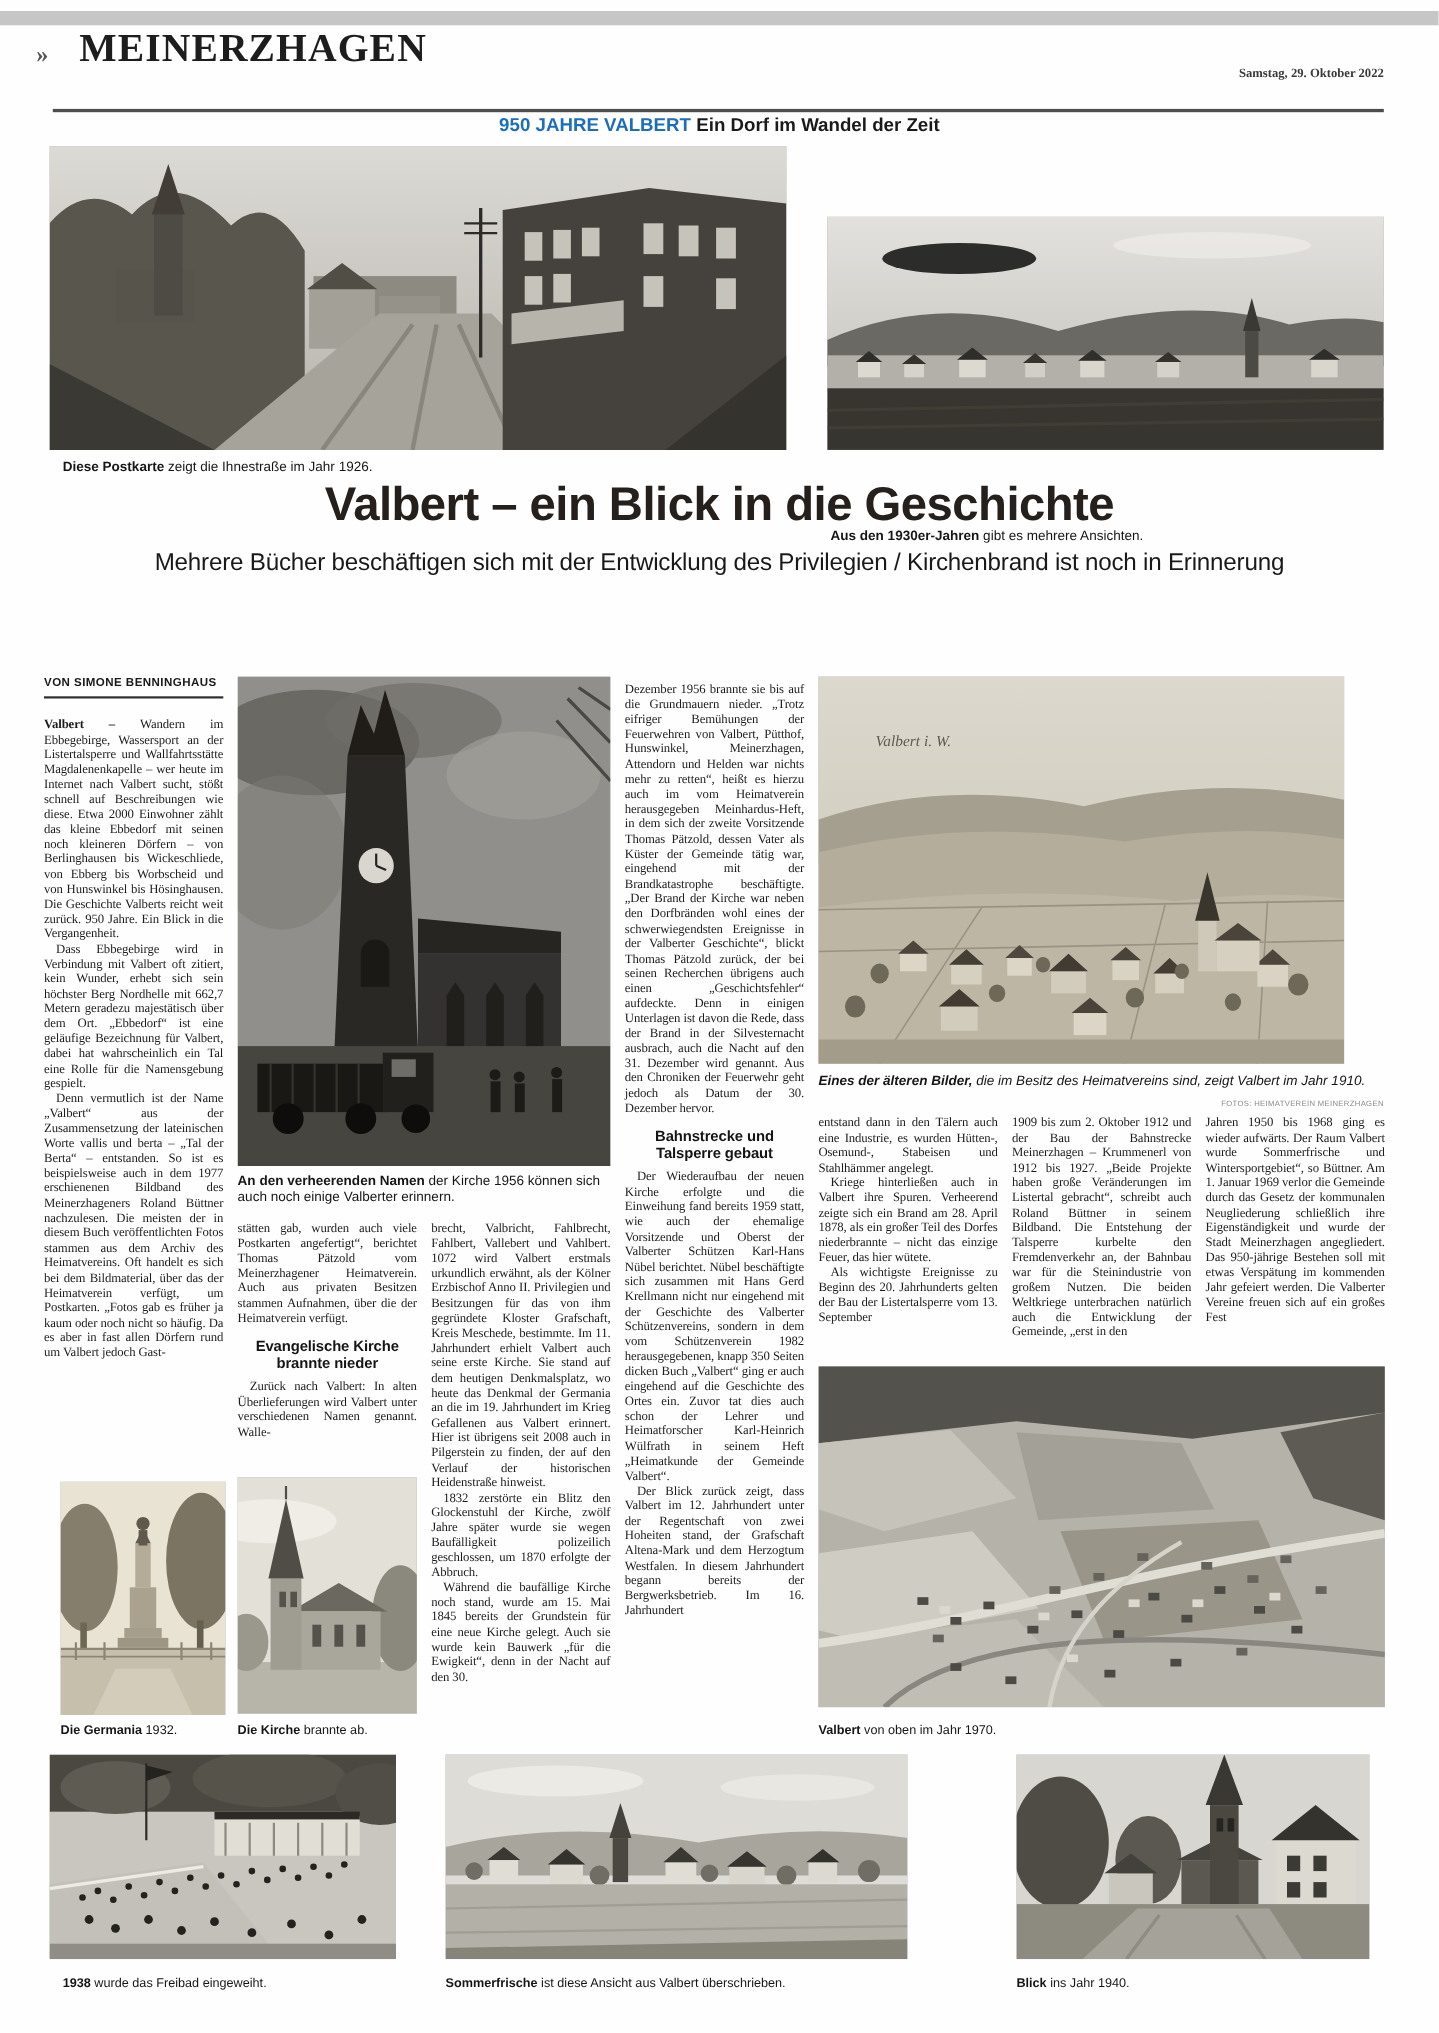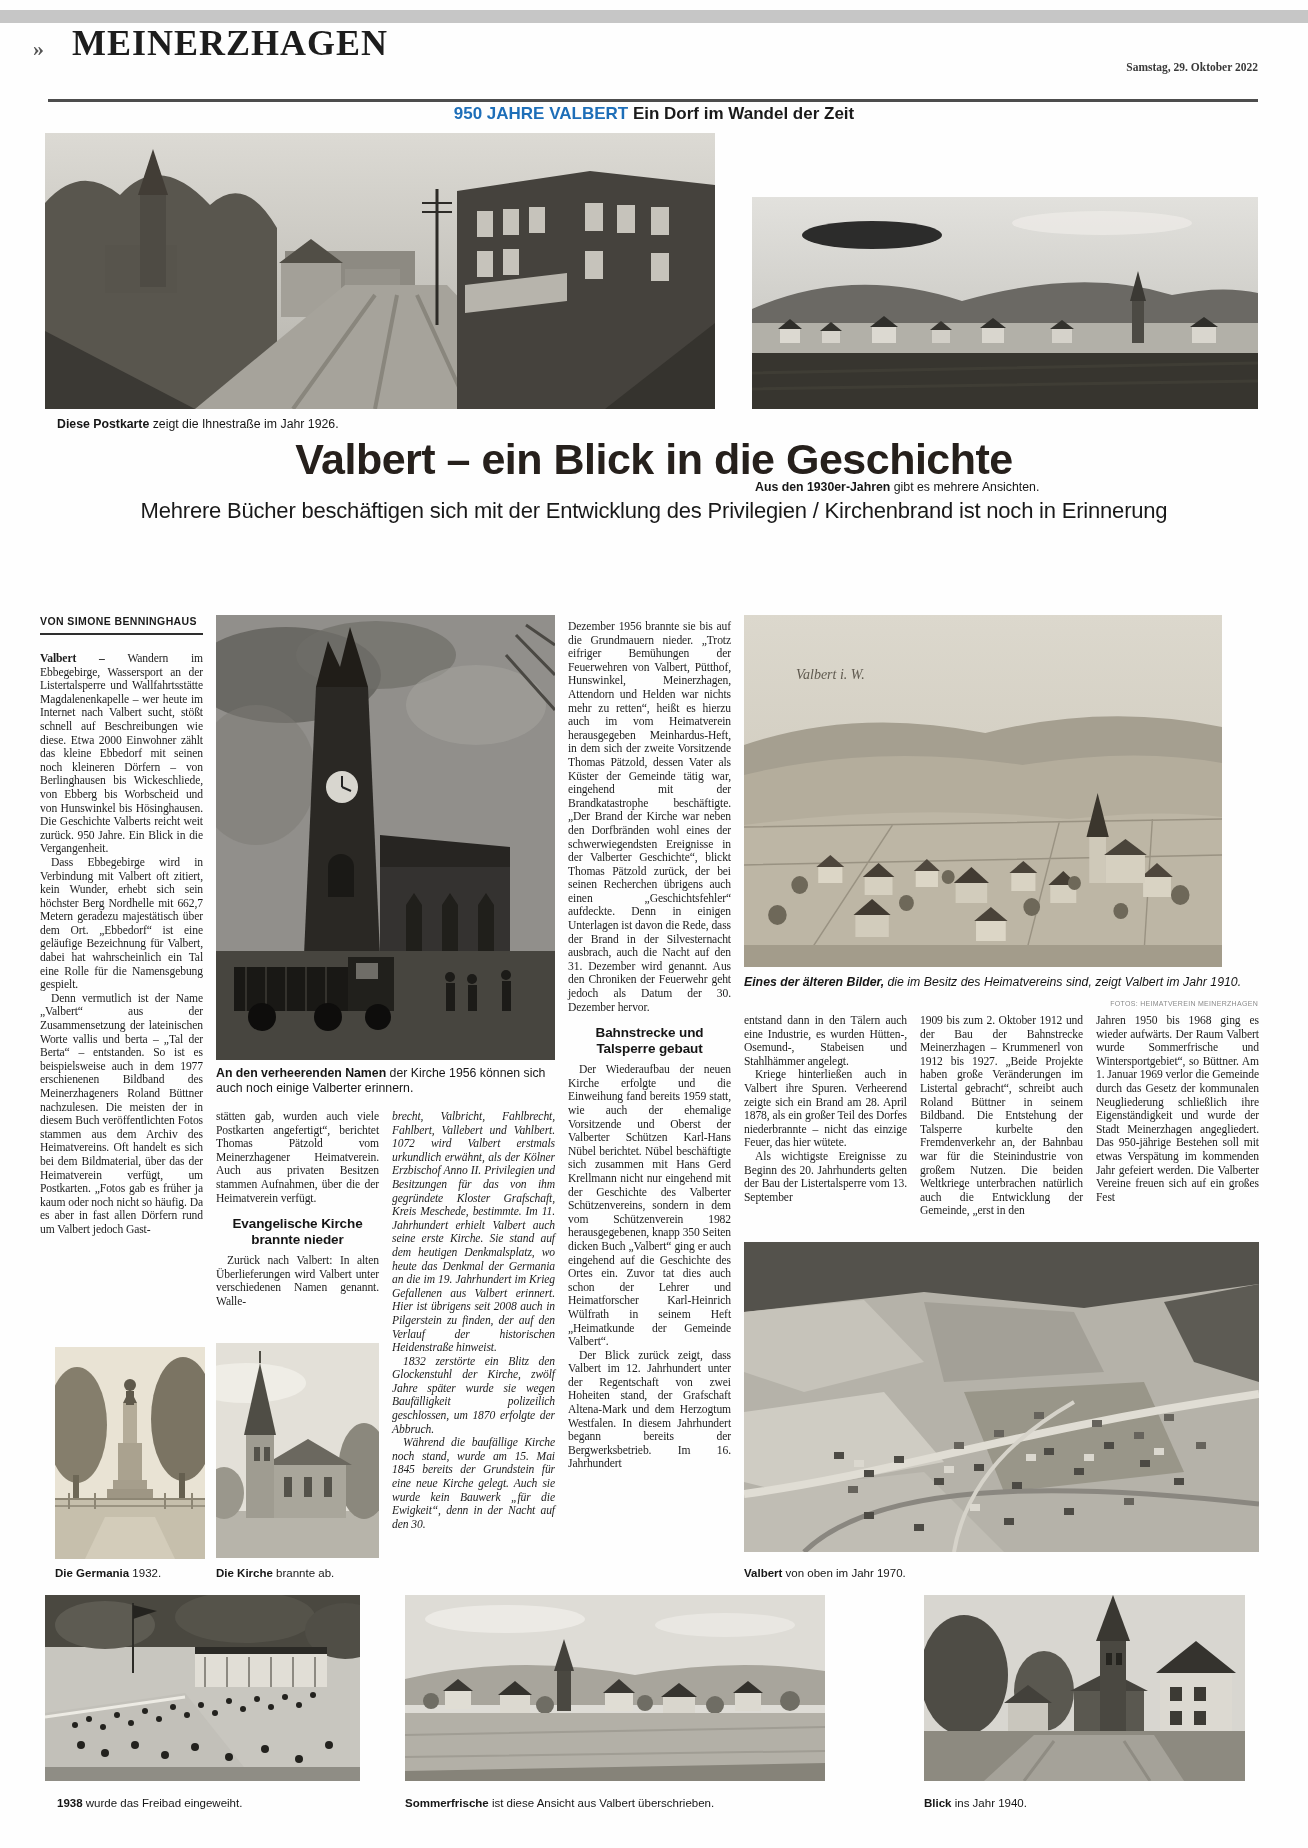--- a/index.html
+++ b/index.html
@@ -251,21 +251,21 @@
           <rect x="88" y="134" width="8" height="20"></rect>
         <rect x="108" y="134" width="8" height="20"></rect>
       </g>
       <line x1="44" y1="20" x2="44" y2="8" stroke="#4f4d45" stroke-width="2"></line>
     </svg>
   </figure>
   <div class="abs caption" style="left:216px;top:1566px;width:163px;">
     <b>Die Kirche</b><span> brannte ab.</span>
   </div>
 
-  <div class="abs body-text" style="left:392px;top:1110px;font-style:italic;">
+  <div class="abs body-text" style="left:392px;top:1110px;">
     <p>brecht, Valbricht, Fahlbrecht, Fahlbert, Vallebert und Vahlbert. 1072 wird Valbert erstmals urkundlich erwähnt, als der Kölner Erzbischof Anno II. Privilegien und Besitzungen für das von ihm gegründete Kloster Grafschaft, Kreis Meschede, bestimmte. Im 11. Jahrhundert erhielt Valbert auch seine erste Kirche. Sie stand auf dem heutigen Denkmalsplatz, wo heute das Denkmal der Germania an die im 19. Jahrhundert im Krieg Gefallenen aus Valbert erinnert. Hier ist übrigens seit 2008 auch in Pilgerstein zu finden, der auf den Verlauf der historischen Heidenstraße hinweist.</p>
     <p class="ind">1832 zerstörte ein Blitz den Glockenstuhl der Kirche, zwölf Jahre später wurde sie wegen Baufälligkeit polizeilich geschlossen, um 1870 erfolgte der Abbruch.</p>
     <p class="ind">Während die baufällige Kirche noch stand, wurde am 15. Mai 1845 bereits der Grundstein für eine neue Kirche gelegt. Auch sie wurde kein Bauwerk „für die Ewigkeit“, denn in der Nacht auf den 30.</p>
   </div>
 
   <div class="abs body-text" style="left:568px;top:620px;">
     <p>Dezember 1956 brannte sie bis auf die Grundmauern nieder. „Trotz eifriger Bemühungen der Feuerwehren von Valbert, Pütthof, Hunswinkel, Meinerzhagen, Attendorn und Helden war nichts mehr zu retten“, heißt es hierzu auch im vom Heimatverein herausgegeben Meinhardus-Heft, in dem sich der zweite Vorsitzende Thomas Pätzold, dessen Vater als Küster der Gemeinde tätig war, eingehend mit der Brandkatastrophe beschäftigte. „Der Brand der Kirche war neben den Dorfbränden wohl eines der schwerwiegendsten Ereignisse in der Valberter Geschichte“, blickt Thomas Pätzold zurück, der bei seinen Recherchen übrigens auch einen „Geschichtsfehler“ aufdeckte. Denn in einigen Unterlagen ist davon die Rede, dass der Brand in der Silvesternacht ausbrach, auch die Nacht auf den 31. Dezember wird genannt. Aus den Chroniken der Feuerwehr geht jedoch als Datum der 30. Dezember hervor.</p>
     <div class="col-subhead">Bahnstrecke und Talsperre gebaut</div>
     <p class="ind">Der Wiederaufbau der neuen Kirche erfolgte und die Einweihung fand bereits 1959 statt, wie auch der ehemalige Vorsitzende und Oberst der Valberter Schützen Karl-Hans Nübel berichtet. Nübel beschäftigte sich zusammen mit Hans Gerd Krellmann nicht nur eingehend mit der Geschichte des Valberter Schützenvereins, sondern in dem vom Schützenverein 1982 herausgegebenen, knapp 350 Seiten dicken Buch „Valbert“ ging er auch eingehend auf die Geschichte des Ortes ein. Zuvor tat dies auch schon der Lehrer und Heimatforscher Karl-Heinrich Wülfrath in seinem Heft „Heimatkunde der Gemeinde Valbert“.</p>
     <p class="ind">Der Blick zurück zeigt, dass Valbert im 12. Jahrhundert unter der Regentschaft von zwei Hoheiten stand, der Grafschaft Altena-Mark und dem Herzogtum Westfalen. In diesem Jahrhundert begann bereits der Bergwerksbetrieb. Im 16. Jahrhundert</p>

